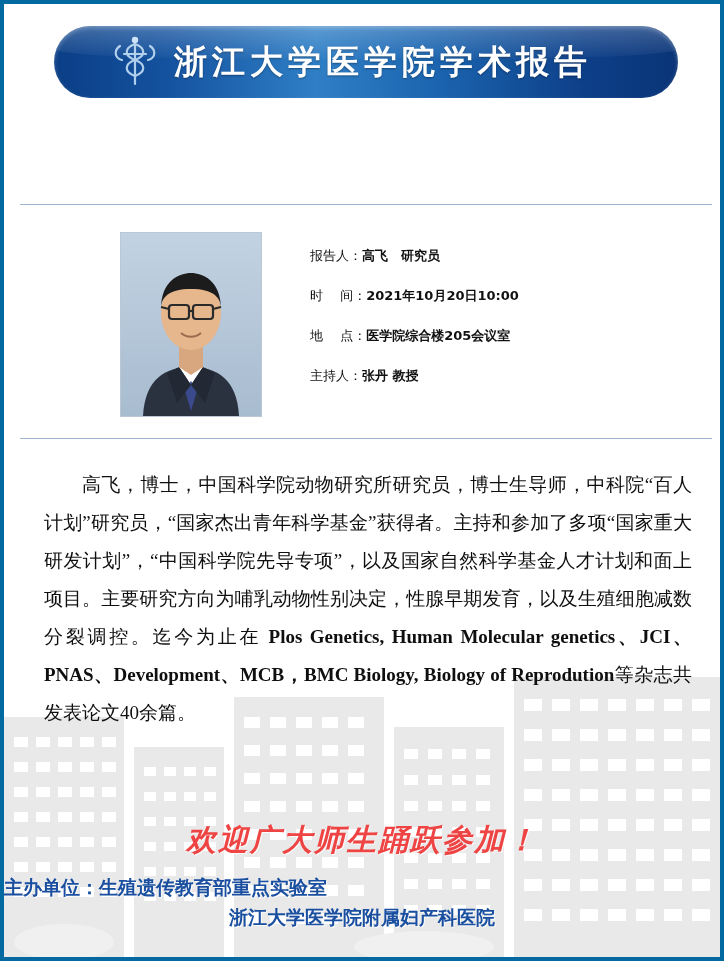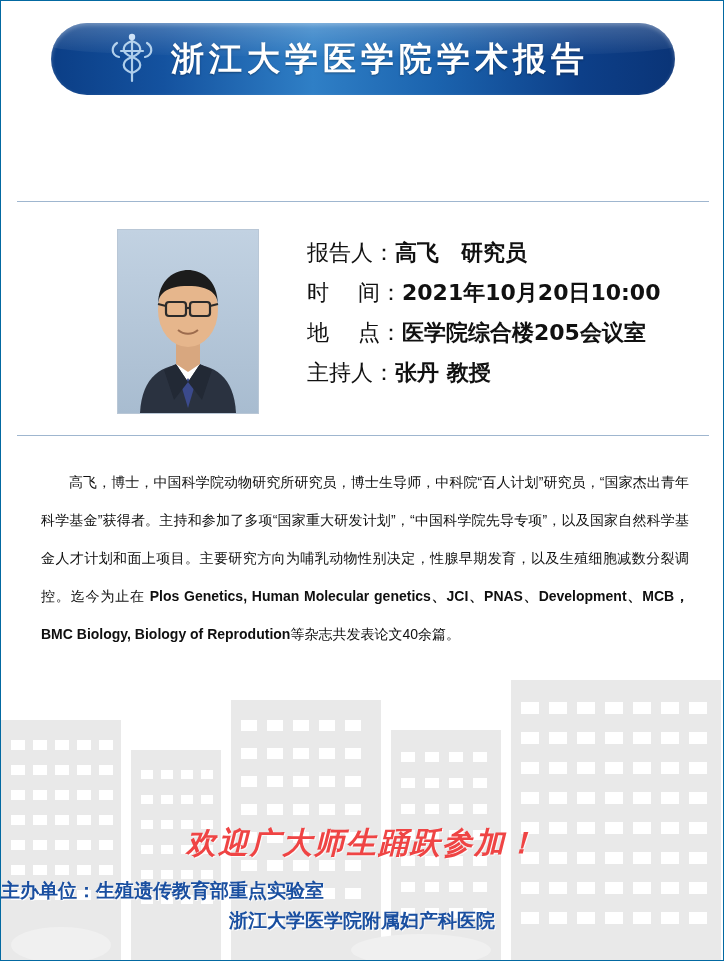--- a/index.html
+++ b/index.html
@@ -12,21 +12,21 @@
     font-family: "Liberation Sans", sans-serif;
     background: #ffffff;
     overflow: hidden;
   }
   .poster {
     position: relative;
     width: 724px;
     height: 961px;
     background: #ffffff;
     box-sizing: border-box;
-    border: 1px solid #0369a1;
+    border: 4px solid #0369a1;
     overflow: hidden;
   }
 
   
   .banner-wrap {
     position: absolute;
     top: 22px;
     left: 50px;
     width: 624px;
     height: 72px;
@@ -117,35 +117,35 @@
     background: #cfd9e4;
     overflow: hidden;
   }
   .portrait svg { display: block; }
 
   .details {
     position: absolute;
     left: 306px;
     top: 10px;
     font-family: "DejaVu Sans", sans-serif;
-    font-size: 22px;
+    font-size: 13px;
     color: #111111;
     line-height: 40px;
   }
   .details .row { white-space: nowrap; }
   .details .bold { font-weight: bold; }
 
   
   .bio {
     position: absolute;
     top: 462px;
     left: 40px;
     width: 648px;
-    font-family: Liberation Sans, sans-serif;
-    font-size: 14px;
+    font-family: Liberation Serif, serif;
+    font-size: 19px;
     line-height: 38px;
     color: #0f0f0f;
     text-align: justify;
     text-indent: 2em;
   }
   .bio b { font-weight: bold; }
 
   
   .bg-photo {
     position: absolute;

